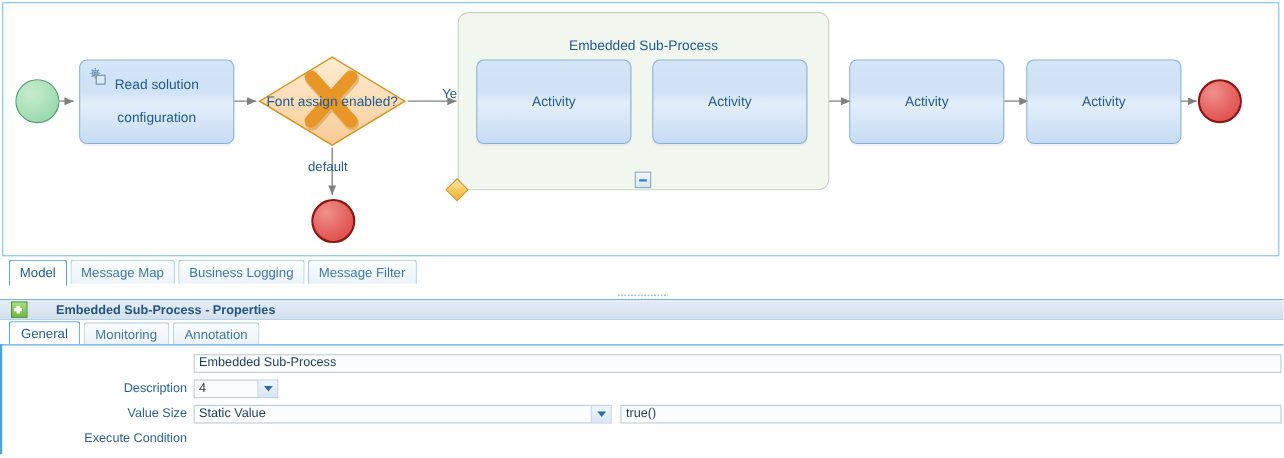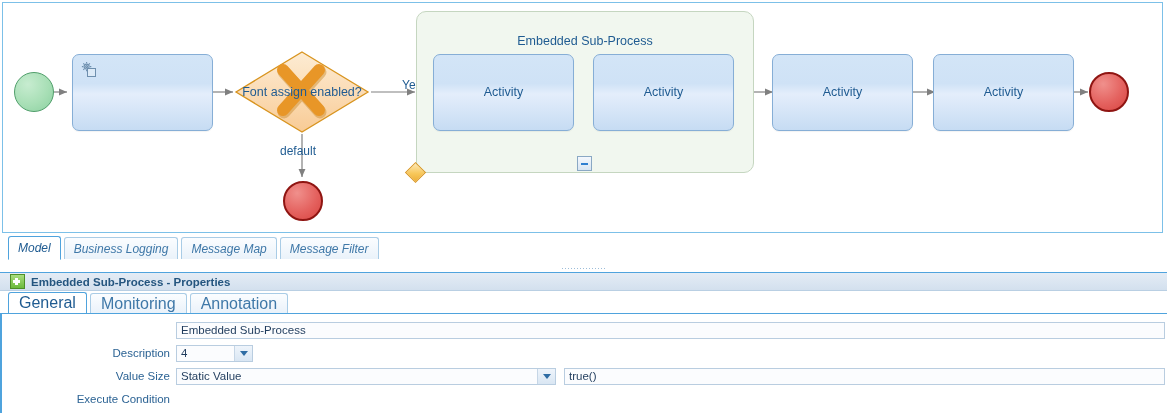--- a/index.html
+++ b/index.html
@@ -153,25 +153,24 @@
   }
 
   
   .tabstrip {
     position: absolute;
     left: 0;
     top: 236px;
     width: 1119px;
     height: 24px;
     display: flex;
-    align-items: center;
+    align-items: flex-start;
     gap: 3px;
     padding-left: 8px;
     box-sizing: border-box;
-    font-style: italic;
   }
   .tabstrip .tab {
     height: 21px;
     padding: 0 9px;
     display: flex;
     align-items: center;
     font-size: 12px;
     color: #3f78a8;
     background: linear-gradient(to bottom, #fbfdff, #eaf2fa);
     border: 1px solid #a9cce6;
@@ -221,20 +220,21 @@
     background: #ffffff;
   }
   .props-header {
     height: 18px;
     background: linear-gradient(to bottom, #e4ecf5, #d3e0ee);
     border-bottom: 1px solid #b9cfe3;
     display: flex;
     align-items: center;
     padding-left: 10px;
     box-sizing: border-box;
+    gap: 20px;
   }
   .plus-icon {
     width: 13px;
     height: 13px;
     background: linear-gradient(to bottom, #a8dd7e, #6cba3c);
     border: 1px solid #4d8f28;
     position: relative;
     margin-right: 6px;
     flex: 0 0 auto;
   }
@@ -258,21 +258,21 @@
     gap: 3px;
     padding-left: 8px;
     box-sizing: border-box;
     background: #ffffff;
   }
   .props-tabstrip .ptab {
     height: 19px;
     padding: 0 10px;
     display: flex;
     align-items: center;
-    font-size: 16px;
+    font-size: 12px;
     color: #3f78a8;
     background: linear-gradient(to bottom, #fbfdff, #eaf2fa);
     border: 1px solid #a9cce6;
     border-bottom: none;
     border-radius: 3px 3px 0 0;
     cursor: default;
   }
   .props-tabstrip .ptab.active {
     color: #1f5b91;
     background: #ffffff;
@@ -390,20 +390,24 @@
 
     <div class="node task" style="left:69px; top:51px; width:141px; height:77px;">
       <svg class="gear-icon" viewBox="0 0 18 18">
         <g fill="none" stroke="#6e8fae" stroke-width="1.1">
           <circle cx="7.6" cy="6.6" r="2.5"></circle>
           <circle cx="7.6" cy="6.6" r="1"></circle>
           <path d="M7.6 1.9v1.4M7.6 9.9v1.4M2.9 6.6h1.4M10.9 6.6h1.4M4.3 3.3l1 1M10.1 9.1l0.9 0.9M10.9 3.3l-1 1M4.3 9.9l1-1"></path>
         </g>
         <rect x="8.5" y="8.5" width="8" height="8" fill="#dceaf7" stroke="#6e8fae" stroke-width="1"></rect>
       </svg>
+      <span>
+        <span>Read solution</span><br>
+        <span>configuration</span>
+      </span>
     </div>
 
     <div class="node gateway" style="left:231px; top:47px;">
       <svg class="gw-svg" viewBox="0 0 136 84">
         <defs>
           <linearGradient id="gwg" x1="0" y1="0" x2="0" y2="1">
             <stop offset="0%" stop-color="#fdecd3"></stop>
             <stop offset="50%" stop-color="#fbdcb6"></stop>
             <stop offset="100%" stop-color="#f8cb95"></stop>
           </linearGradient>
@@ -449,24 +453,24 @@
 
     <div class="node event event-end" style="left:1086px; top:69px;"></div>
   </div>
 </div>
 
 <div class="tabstrip">
   <div class="tab active">
     <span>Model</span>
   </div>
   <div class="tab">
+    <span>Message Map</span>
+  </div>
+  <div class="tab">
     <span>Business Logging</span>
-  </div>
-  <div class="tab">
-    <span>Message Map</span>
   </div>
   <div class="tab">
     <span>Message Filter</span>
   </div>
 </div>
 
 <div class="splitter">
   <div class="splitter-grip"></div>
 </div>
 

